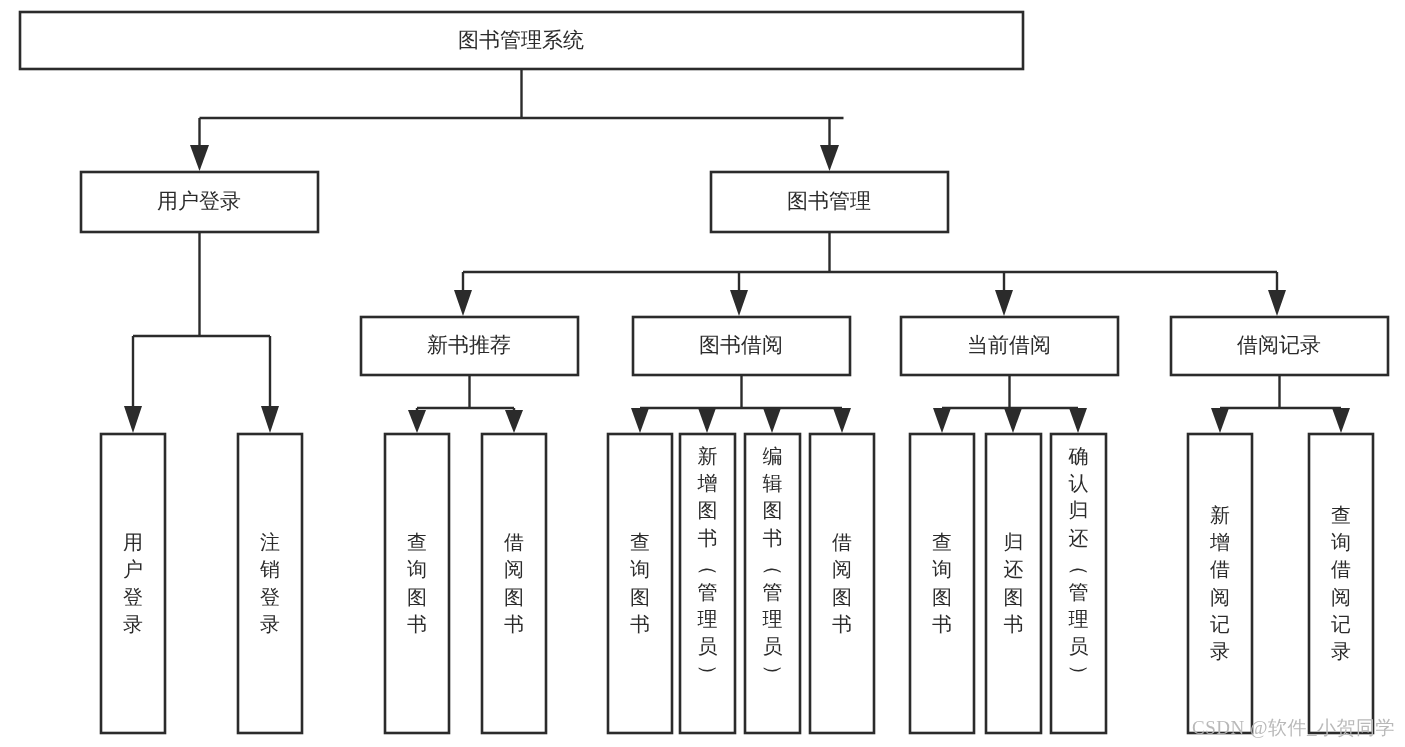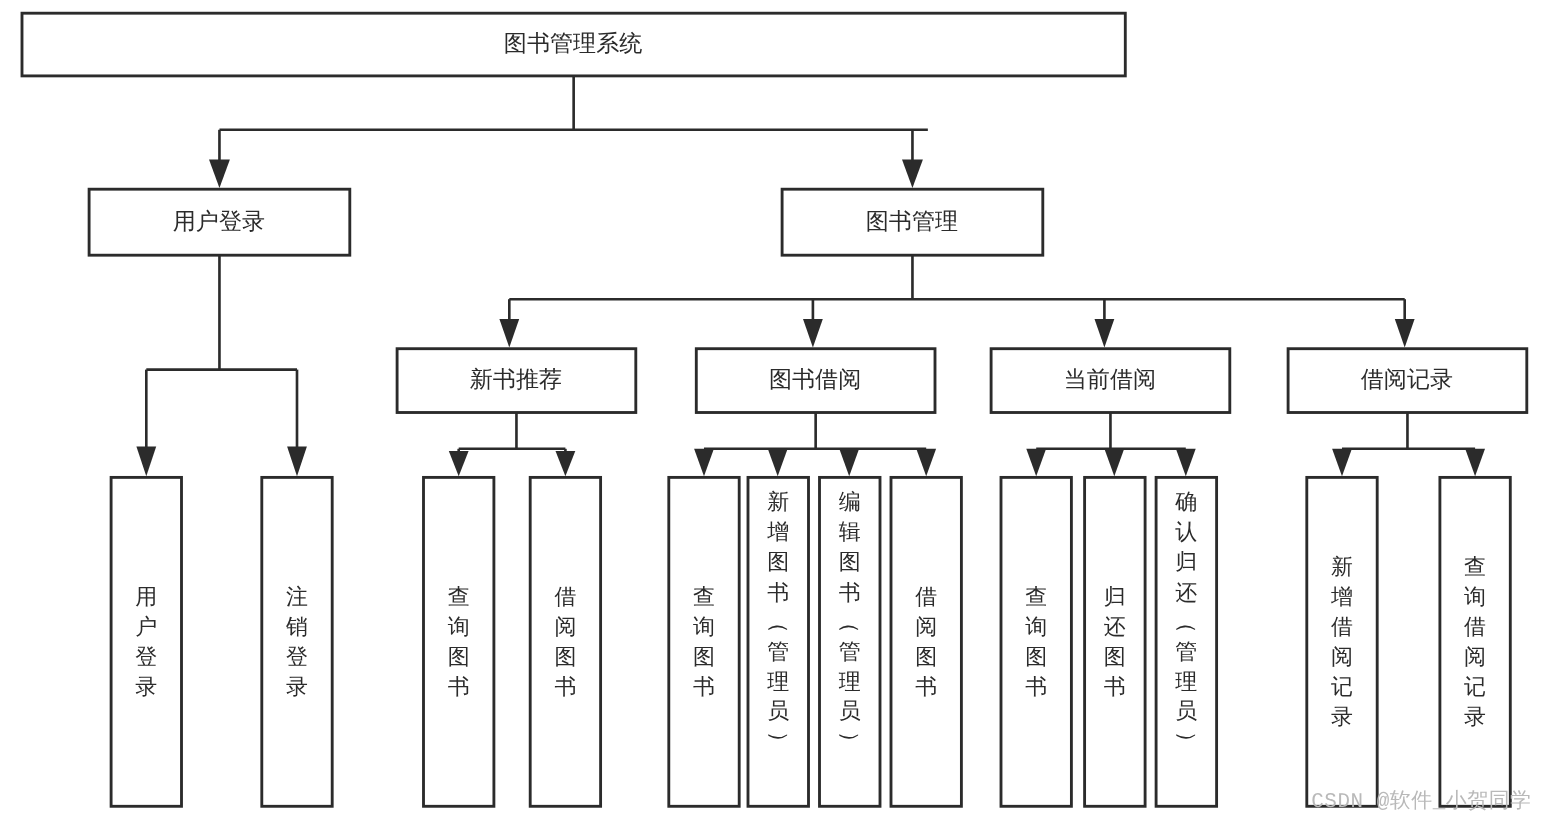--- a/index.html
+++ b/index.html
@@ -67,21 +67,21 @@
     color: #2b2b2b;
     text-align: center;
     white-space: nowrap;
   }
   .vchar.rot {
     display: inline-block;
     transform: rotate(90deg);
   }
   .watermark {
     position: absolute;
-    font-family: Liberation Mono, monospace;
+    font-family: Liberation Serif, serif;
     font-size: 19px;
     color: #b9b9b9;
     white-space: nowrap;
     letter-spacing: 0.5px;
   }
 </style>
 </head>
 <body>
 
 <div id="diagram-root">

